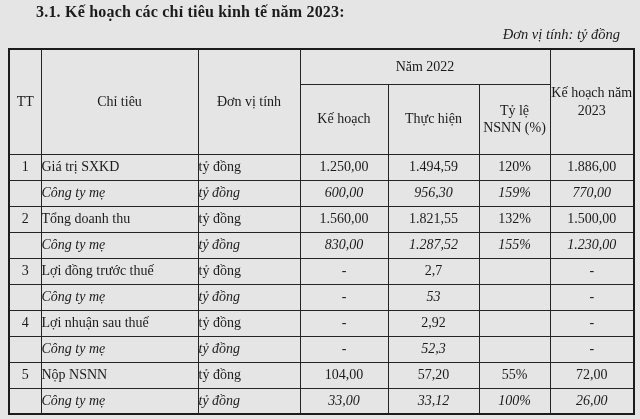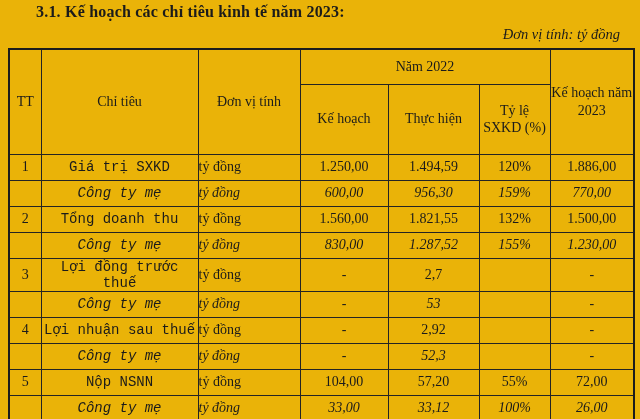--- a/index.html
+++ b/index.html
@@ -4,21 +4,21 @@
 <style>
   html, body {
     margin: 0;
     padding: 0;
     background: #ffffff;
   }
   .doc {
     position: relative;
     width: 640px;
     height: 419px;
-    background: #eab308;
+    background: #e5e5e5;
     font-family: "Liberation Serif", "DejaVu Serif", serif;
     color: #1b1b1b;
     overflow: hidden;
   }
   .doc-title {
     position: absolute;
     top: 3px;
     left: 36px;
     font-size: 16px;
     font-weight: bold;
@@ -54,21 +54,21 @@
     font-weight: normal;
     text-align: center;
     vertical-align: middle;
     line-height: 1.25;
   }
   tr.hrow-top { height: 35px; }
   tr.hrow-sub { height: 70px; }
   tbody tr { height: 26px; }
   tbody td { vertical-align: middle; }
   td.c-tt   { text-align: center; }
-  td.c-name { text-align: center; padding-left: 8px; font-family: Liberation Mono, monospace; }
+  td.c-name { text-align: left; padding-left: 8px; }
   td.c-unit { }
   td.c-num  { text-align: center; padding-right: 9px; font-family: Liberation Serif, serif; }
   tr.italic-row td { font-style: italic; }
   th.th-ratio { padding: 0 4px; }
 </style>
 </head>
 <body>
 
 <div class="doc">
 
@@ -90,21 +90,21 @@
       <tr class="hrow-top">
         <th rowspan="2">TT</th>
         <th rowspan="2">Chỉ tiêu</th>
         <th rowspan="2">Đơn vị tính</th>
         <th colspan="3">Năm 2022</th>
         <th rowspan="2">Kế hoạch năm 2023</th>
       </tr>
       <tr class="hrow-sub">
         <th>Kế hoạch</th>
         <th>Thực hiện</th>
-        <th class="th-ratio">Tỷ lệ SXKD (%)</th>
+        <th class="th-ratio">Tỷ lệ NSNN (%)</th>
       </tr>
     </thead>
     <tbody>
         <tr>
     <td class="c-tt">1</td>
     <td class="c-name">Giá trị SXKD</td>
     <td class="c-unit">tỷ đồng</td>
     <td class="c-num">1.250,00</td>
     <td class="c-num">1.494,59</td>
     <td class="c-num">120%</td>

